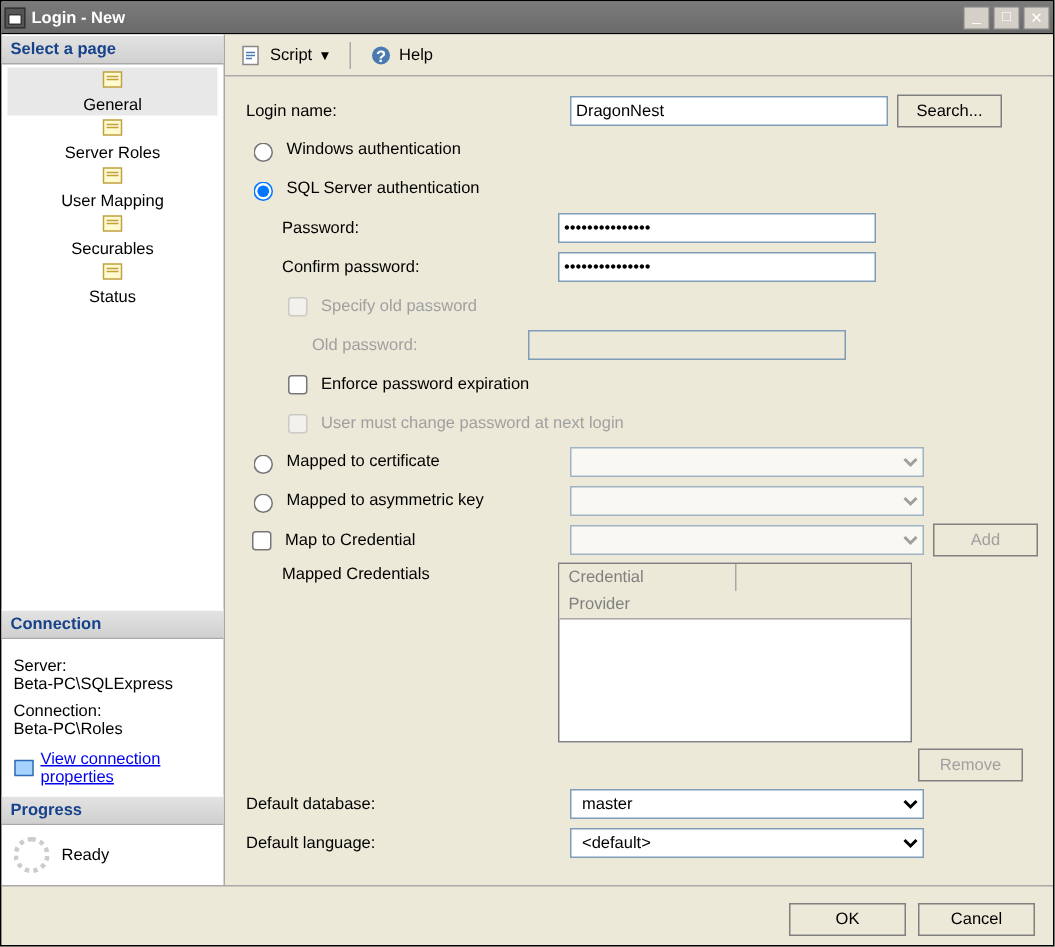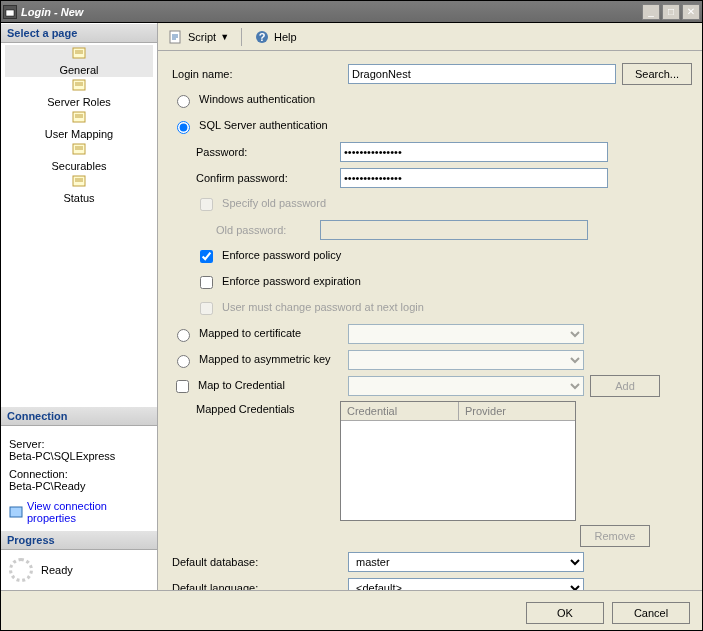--- a/index.html
+++ b/index.html
@@ -1,55 +1,55 @@
 <!DOCTYPE html>
 <html><head>
 <meta charset="utf-8">
 <style>
 * { box-sizing: border-box; font-family: Tahoma, Arial, sans-serif; font-size: 11px; }
 body { margin: 0; background: #ece9d8; width: 703px; height: 631px; overflow: hidden; border: 1px solid #000; }
 .titlebar { height: 22px; background: linear-gradient(#7b7b7b,#6a6a6a); color: #fff; display: flex; align-items: center; padding: 0 2px; border-bottom: 1px solid #000; }
 .titlebar .ticon { width: 14px; height: 14px; background: #555; border: 1px solid #333; margin-right: 4px; display: inline-flex; align-items: center; justify-content: center; font-size: 10px; }
-.titlebar .title { flex: 1; font-weight: bold; font-style: italic; }
+.titlebar .title { flex: 1; font-weight: bold; }
 .winbtns { display: flex; gap: 2px; }
 .winbtn { width: 18px; height: 16px; background: #d4d0c8; border: 1px solid #808080; display: flex; align-items: center; justify-content: center; font-size: 10px; }
 .main { display: flex; height: 567px; }
 .sidebar { width: 177px; background: #fff; border-right: 1px solid #a9a9a9; display: flex; flex-direction: column; }
 .panelhead { background: linear-gradient(#e3e3e3,#d0d0d0); color: #15428b; font-weight: bold; padding: 3px 6px; border-bottom: 1px solid #a9a9a9; border-top: 1px solid #fff; }
 .pages { padding: 2px 4px; flex: 0 0 auto; }
 .page-item { display: flex; align-items: center; padding: 1px 2px; gap: 4px; cursor: pointer; flex-direction: column; }
 .page-item.selected { background: #e8e8e8; }
 .page-item .icon { width: 16px; height: 14px; display: inline-flex; align-items: center; justify-content: center; }
 .spacer { flex: 1; }
 .connpanel { padding: 6px 8px; font-size: 11px; }
 .conn-label { margin-top: 6px; }
-.link { color: #0000ee; cursor: pointer; display: inline-block; margin-top: 8px; }
+.link { color: #0000ee; text-decoration: underline; cursor: pointer; display: inline-block; margin-top: 8px; }
 .progress { padding: 8px; display: flex; align-items: center; gap: 8px; }
 .spinner { width: 24px; height: 24px; border-radius: 50%; border: 3px dotted #ccc; }
 .content { flex: 1; background: #ece9d8; display: flex; flex-direction: column; }
 .toolbar { height: 28px; background: #ece9d8; border-bottom: 1px solid #a9a9a9; display: flex; align-items: center; padding: 0 6px; gap: 4px; }
 .tbtn { display: flex; align-items: center; gap: 4px; padding: 2px 4px; cursor: pointer; }
 .drop { font-size: 9px; }
 .sep { width: 1px; height: 18px; background: #a9a9a9; margin: 0 4px; }
 .form { padding: 12px 10px 6px 10px; flex: 1; overflow: auto; }
-.row { display: flex; align-items: center; margin-bottom: 4px; min-height: 22px; }
+.row { display: flex; align-items: center; margin-bottom: 4px; min-height: 22px; gap: 40px; }
 .lbl1 { padding-left: 4px; width: 180px; }
 .lbl2 { padding-left: 28px; width: 172px; }
 .lbl3 { padding-left: 48px; width: 152px; }
 .disabled { color: #a0a0a0; }
 input[type=text], input[type=password], select { border: 1px solid #7f9db9; background: #fff; height: 20px; padding: 1px 3px; font-family: inherit; font-size: 11px; }
 input[type=text][readonly] { background: #ece9d8; }
-.txt-main { width: 268px; }
+.txt-main { width: 212px; }
 .btn { background: #ece9d8; border: 1px solid #808080; height: 22px; min-width: 70px; padding: 0 10px; cursor: pointer; font-family: inherit; font-size: 11px; }
 .btn[disabled] { color: #a0a0a0; cursor: default; }
 .radio, .check { margin-right: 6px; vertical-align: middle; }
 .combo-wide { width: 236px; }
 .combo-mid { width: 236px; height: 20px; }
 .credtable { border: 1px solid #808080; background: #fff; width: 236px; height: 120px; }
-.credhead { display: flex; background: #ece9d8; border-bottom: 1px solid #a9a9a9; }
+.credhead { display: flex; background: #ece9d8; border-bottom: 1px solid #a9a9a9; flex-direction: column; }
 .credhead div { padding: 3px 6px; border-right: 1px solid #a9a9a9; color: #808080; }
 .credhead div:first-child { width: 118px; }
 .credhead div:last-child { flex:1; border-right:none; }
 .footer { height: 44px; border-top: 1px solid #a9a9a9; display: flex; align-items: center; justify-content: flex-end; padding: 0 12px; gap: 8px; background: #ece9d8; }
 svg { display: block; }
 .right-col { display: flex; align-items: center; gap: 6px; }
 </style>
 </head>
 <body>
 
@@ -121,21 +121,21 @@
           </span>
         <span>Status</span>
       </div>
     </div>
     <div class="spacer"></div>
     <div class="panelhead">Connection</div>
     <div class="connpanel">
       <div class="conn-label">Server:</div>
       <div>Beta-PC\SQLExpress</div>
       <div class="conn-label">Connection:</div>
-      <div>Beta-PC\Ready</div>
+      <div>Beta-PC\Roles</div>
       <div style="display:flex;align-items:center;gap:4px;margin-top:8px;">
         <span>
             <svg width="14" height="12">
               <rect x="1" y="1" width="12" height="10" fill="#a6d2ff" stroke="#2c6cb0"></rect>
             </svg>
           </span>
         <span class="link" style="margin-top:0">View connection properties</span>
       </div>
     </div>
     <div class="panelhead">Progress</div>
@@ -205,26 +205,20 @@
         <label style="padding-left:28px;" class="disabled">
           <input type="checkbox" class="check" disabled="" style="">
           <span>Specify old password</span>
         </label>
       </div>
       <div class="row">
         <div class="lbl3 disabled">Old password:</div>
         <input type="text" class="txt-main" readonly="" style="">
       </div>
 
-      <div class="row">
-        <label style="padding-left:28px;">
-          <input type="checkbox" class="check" checked="" style="">
-          <span>Enforce password policy</span>
-        </label>
-      </div>
       <div class="row">
         <label style="padding-left:28px;">
           <input type="checkbox" class="check" style="">
           <span>Enforce password expiration</span>
         </label>
       </div>
       <div class="row">
         <label style="padding-left:28px;" class="disabled">
           <input type="checkbox" class="check" disabled="" style="">
           <span>User must change password at next login</span>

